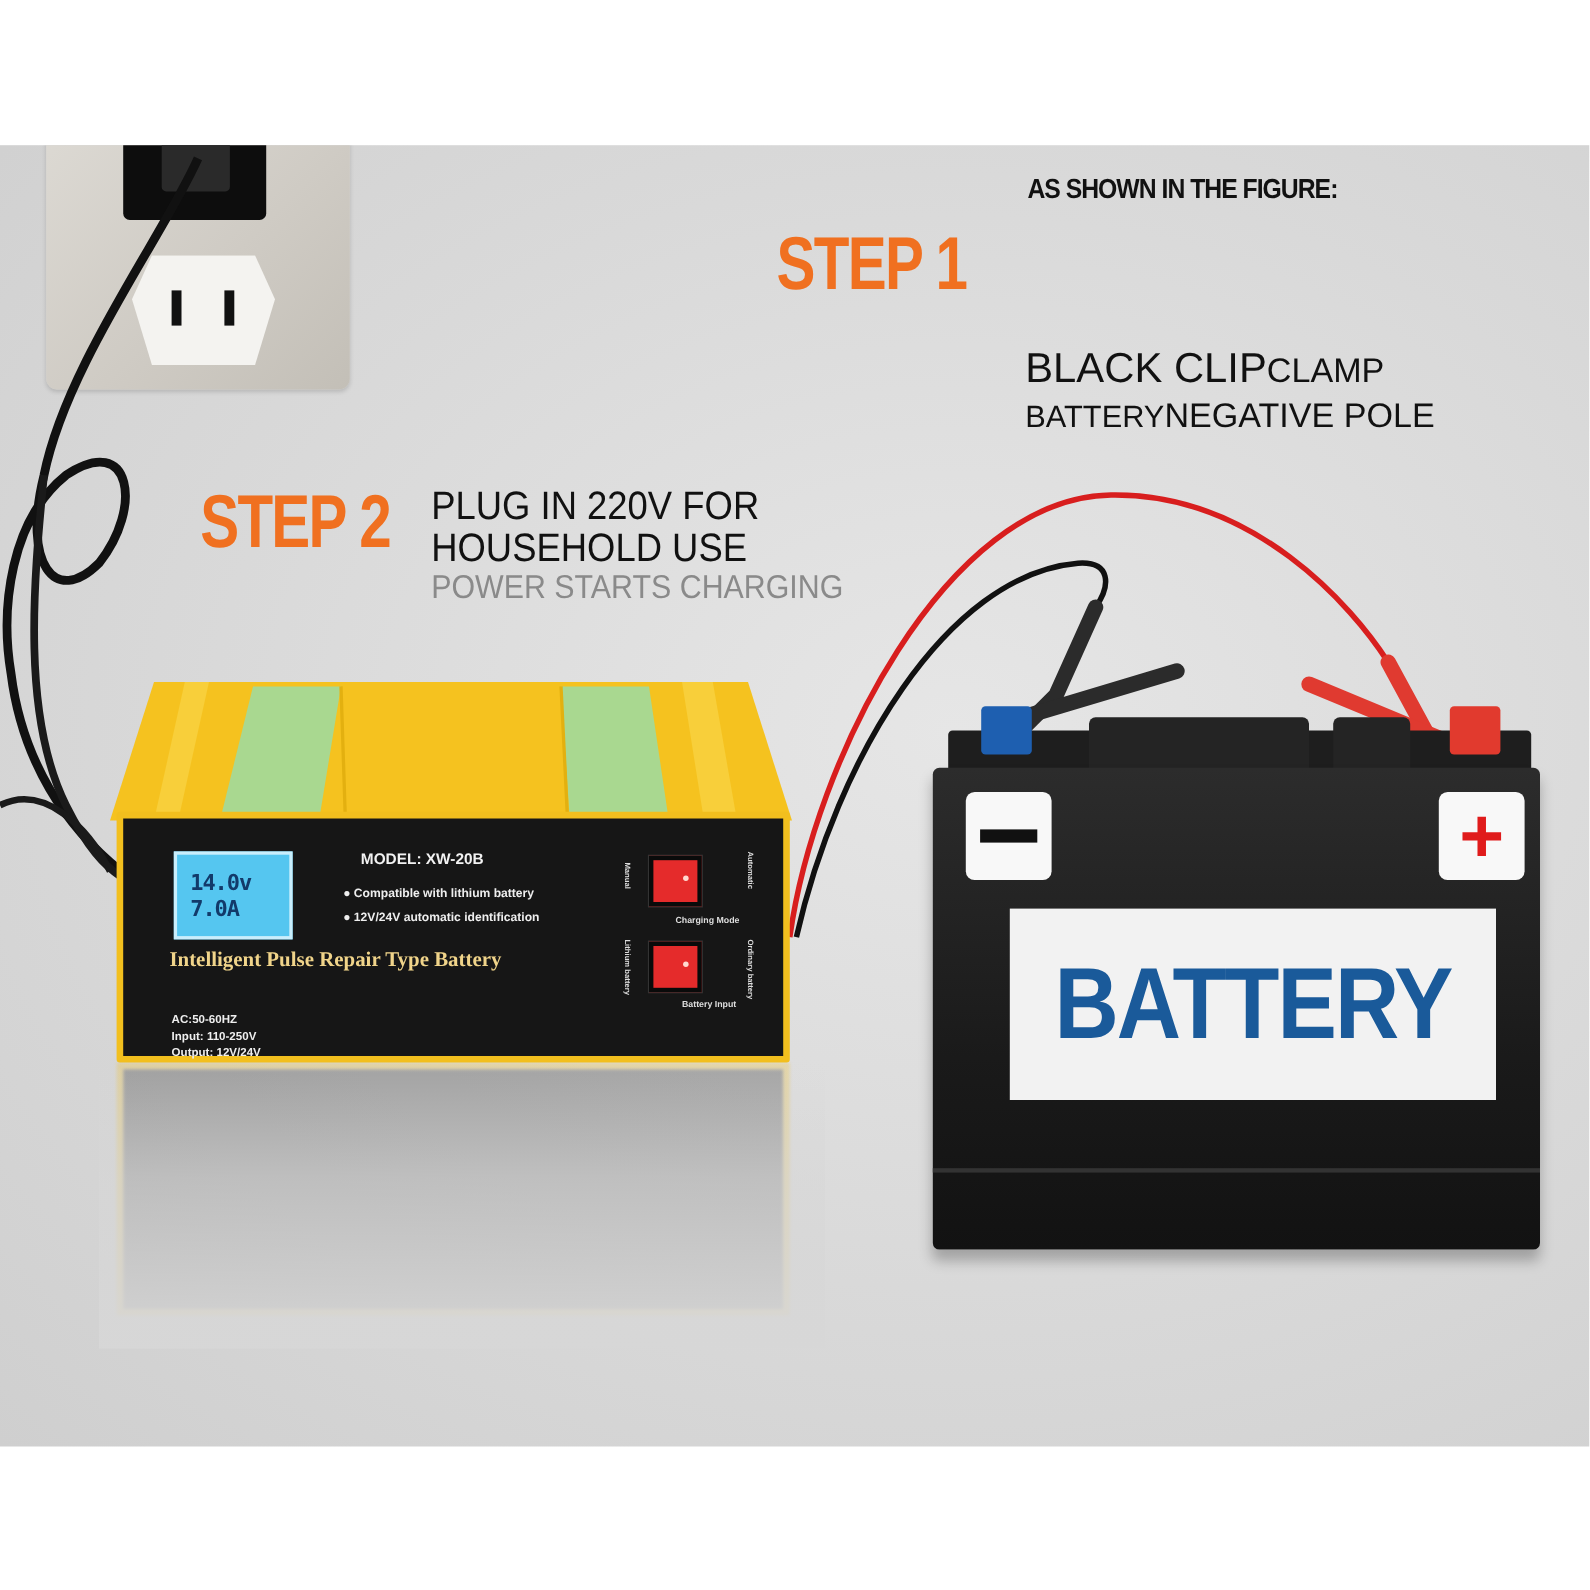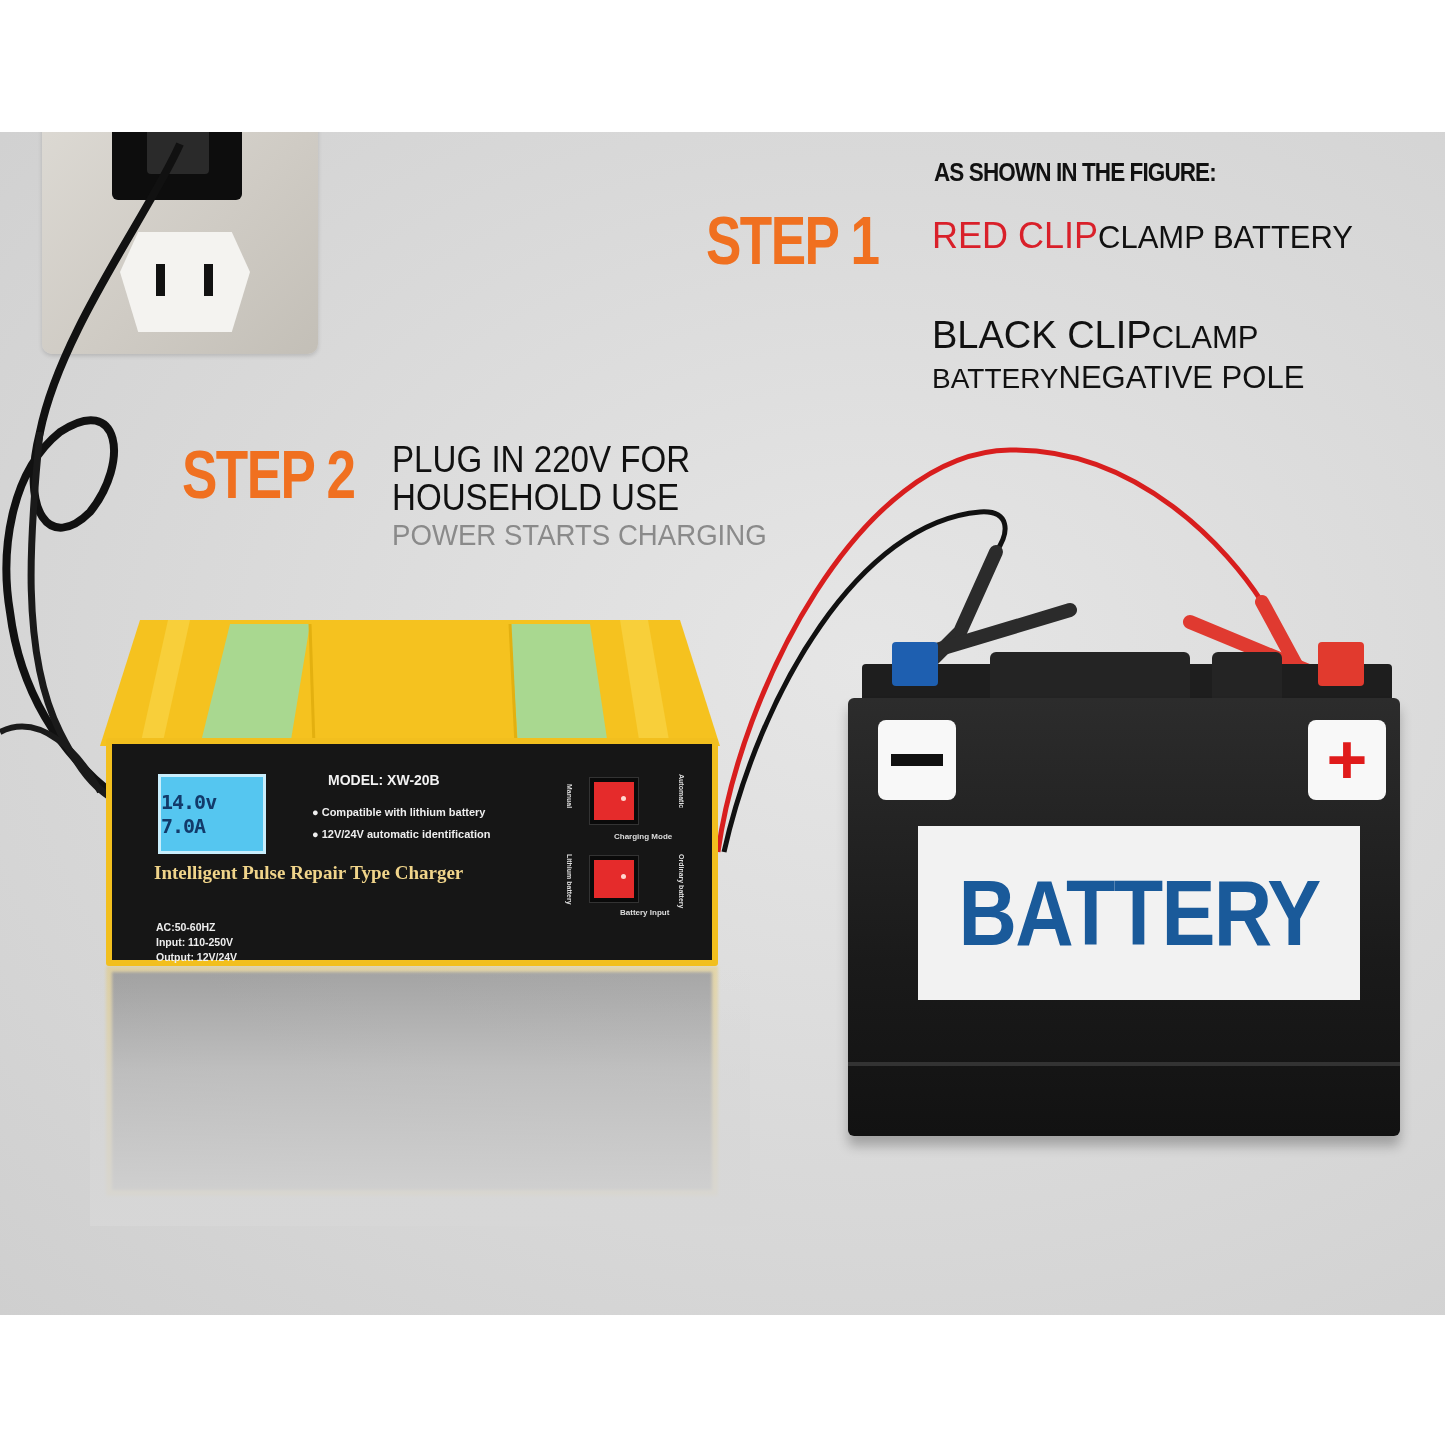--- a/index.html
+++ b/index.html
@@ -16,21 +16,21 @@
   .slot { width:9px; height:32px; background:#111; top:32px; }
   
   .step { color:#f07020; font-family:"Liberation Sans", sans-serif; font-weight:bold; font-size:68px; letter-spacing:-2px; transform:scaleX(.78); transform-origin:left top; line-height:1; }
   .t-black { color:#111; }
   .t-red { color:#d9202a; }
   .t-gray { color:#8a8a8a; }
   .line { white-space:nowrap; line-height:1; }
   
   .charger-top { left:100px; top:488px; width:620px; height:128px; }
   .charger-face { left:106px; top:606px; width:612px; height:228px; background:#161616; border:6px solid #f2bf1e; border-radius:3px; box-sizing:border-box; }
-  .lcd { left:46px; top:30px; width:108px; height:80px; background:#55c6f0; border:3px solid #c9eefc; box-sizing:border-box; display:flex; align-items:center; justify-content:center; color:#123a6a; font-family:"DejaVu Sans Mono", monospace; font-weight:bold; font-size:20px; letter-spacing:-1px; }
+  .lcd { left:46px; top:30px; width:108px; height:80px; background:#55c6f0; border:3px solid #c9eefc; box-sizing:border-box; display:flex; align-items:center; justify-content:center; color:#123a6a; font-family:"DejaVu Sans Mono", monospace; font-weight:bold; font-size:20px; letter-spacing:-1px;padding-left:12px; }
   .model { left:216px; top:28px; color:#f2f2f2; font-weight:bold; font-size:14px; }
   .feat { color:#eee; font-weight:bold; font-size:11px; }
   .brandline { left:42px; top:118px; color:#f0d48a; font-family:"Liberation Serif", serif; font-weight:bold; font-size:19px; white-space:nowrap; }
   .specs { left:44px; top:176px; color:#eee; font-weight:bold; font-size:10.5px; line-height:15px; }
   .trap { left:176px; top:146px; width:236px; height:82px; background:#f2bf1e; clip-path:polygon(0 0,100% 0,88% 100%,12% 100%); }
   .led { width:22px; height:16px; background:#f7f3e7; border-radius:2px; top:10px; }
   .ledlbl { top:36px; color:#2a2a2a; font-size:9px; font-weight:bold; text-align:center; width:60px; line-height:10px; }
   .rocker { width:40px; height:38px; background:#e52b2b; border:4px solid #0a0a0a; box-shadow:0 0 0 1px #333; }
   .rocker::after { content:""; position:absolute; right:8px; top:14px; width:5px; height:5px; border-radius:50%; background:#ffd9d0; }
   .vlabel { color:#ddd; font-size:7px; font-weight:bold; writing-mode:vertical-rl; white-space:nowrap; }
@@ -74,23 +74,20 @@
 
     <path d="M996 420 L960 500 L920 540" fill="none" stroke="#2b2b2b" stroke-width="14" stroke-linecap="round"></path>
     <path d="M930 520 L1070 478" fill="none" stroke="#2b2b2b" stroke-width="14" stroke-linecap="round"></path>
 
     <path d="M1262 470 L1300 540 L1340 560" fill="none" stroke="#e03a30" stroke-width="14" stroke-linecap="round"></path>
     <path d="M1190 490 L1330 548" fill="none" stroke="#e03a30" stroke-width="14" stroke-linecap="round"></path>
   </svg>
 
   <div class="abs step" style="left:706px;top:74px">STEP 1</div>
   <div class="abs line t-black" style="left:934px;top:28px;font-size:25px;font-weight:bold;letter-spacing:-1px;transform:scaleX(.9);transform-origin:left">AS SHOWN IN THE FIGURE:</div>
-  <div class="abs line" style="left:932px;top:86px;font-size:36px;">
-    <span class="t-red">RED CLIP</span><span class="t-black" style="font-size:31px">CLAMP BATTERY</span>
-  </div>
   <div class="abs line t-black" style="left:932px;top:230px;font-size:31px;">
     <span style="font-size:28px">BATTERY</span><span>NEGATIVE POLE</span>
   </div>
   <div class="abs line t-black" style="left:932px;top:184px;font-size:38px;">
     <span>BLACK CLIP</span><span style="font-size:31px">CLAMP</span>
   </div>
 
   <div class="abs step" style="left:182px;top:308px">STEP 2</div>
   <div class="abs line t-black" style="left:392px;top:310px;font-size:36px;transform:scaleX(.92);transform-origin:left">PLUG IN 220V FOR</div>
   <div class="abs line t-black" style="left:392px;top:348px;font-size:36px;transform:scaleX(.92);transform-origin:left">HOUSEHOLD USE</div>
@@ -104,21 +101,21 @@
     <polygon points="540,126 520,0 548,0 570,126" fill="#f8cf3a"></polygon>
     <line x1="210" y1="4" x2="214" y2="126" stroke="#e3b010" stroke-width="3"></line>
     <line x1="410" y1="4" x2="416" y2="126" stroke="#e3b010" stroke-width="3"></line>
   </svg>
 
   <div class="abs charger-face">
     <div class="abs lcd">14.0v 7.0A</div>
     <div class="abs model">MODEL: XW-20B</div>
     <div class="abs feat" style="left:200px;top:62px">● <span>Compatible with lithium battery</span></div>
     <div class="abs feat" style="left:200px;top:84px">● <span>12V/24V automatic identification</span></div>
-    <div class="abs brandline">Intelligent Pulse Repair Type  Charger</div>
+    <div class="abs brandline">Intelligent Pulse Repair Type  Battery</div>
     <div class="abs specs">
       <div>AC:50-60HZ</div>
       <div>Input: 110-250V</div>
       <div>Output: 12V/24V</div>
     </div>
 
     <div class="abs vlabel" style="left:454px;top:40px">Manual</div>
     <div class="abs rocker" style="left:478px;top:34px"></div>
     <div class="abs vlabel" style="left:566px;top:30px">Automatic</div>
     <div class="abs swlbl" style="left:474px;top:88px">Charging Mode</div>

